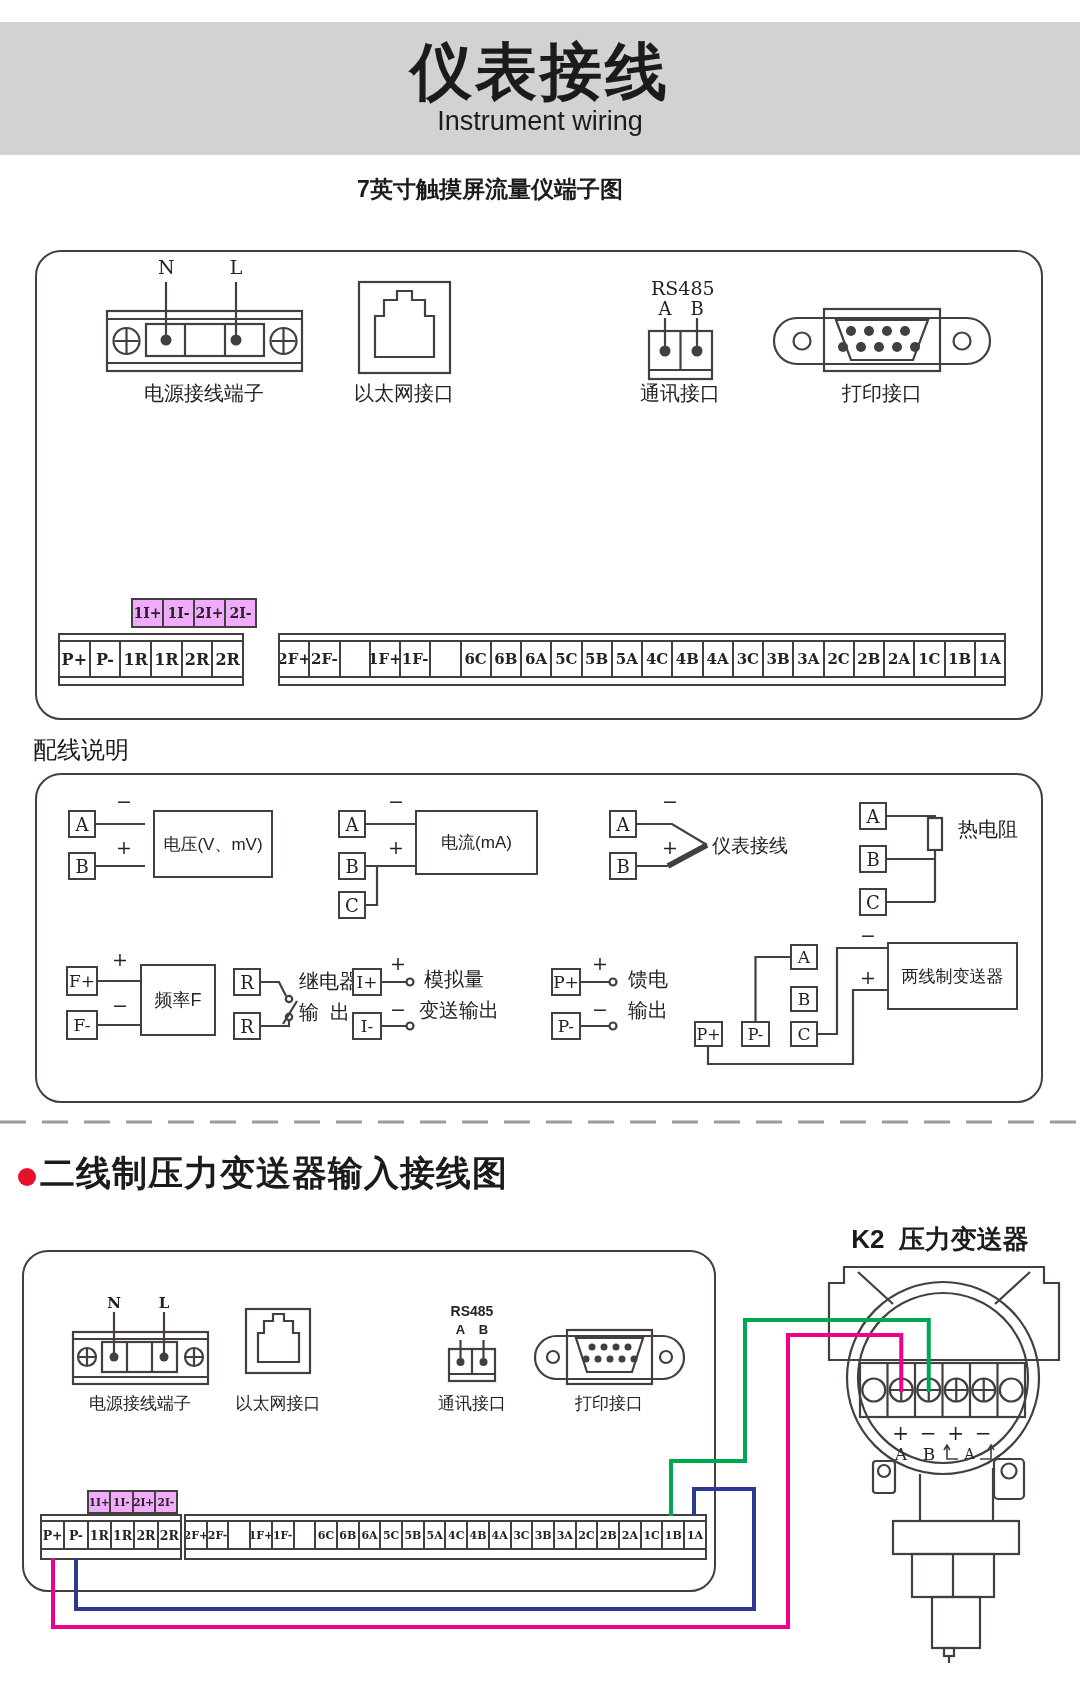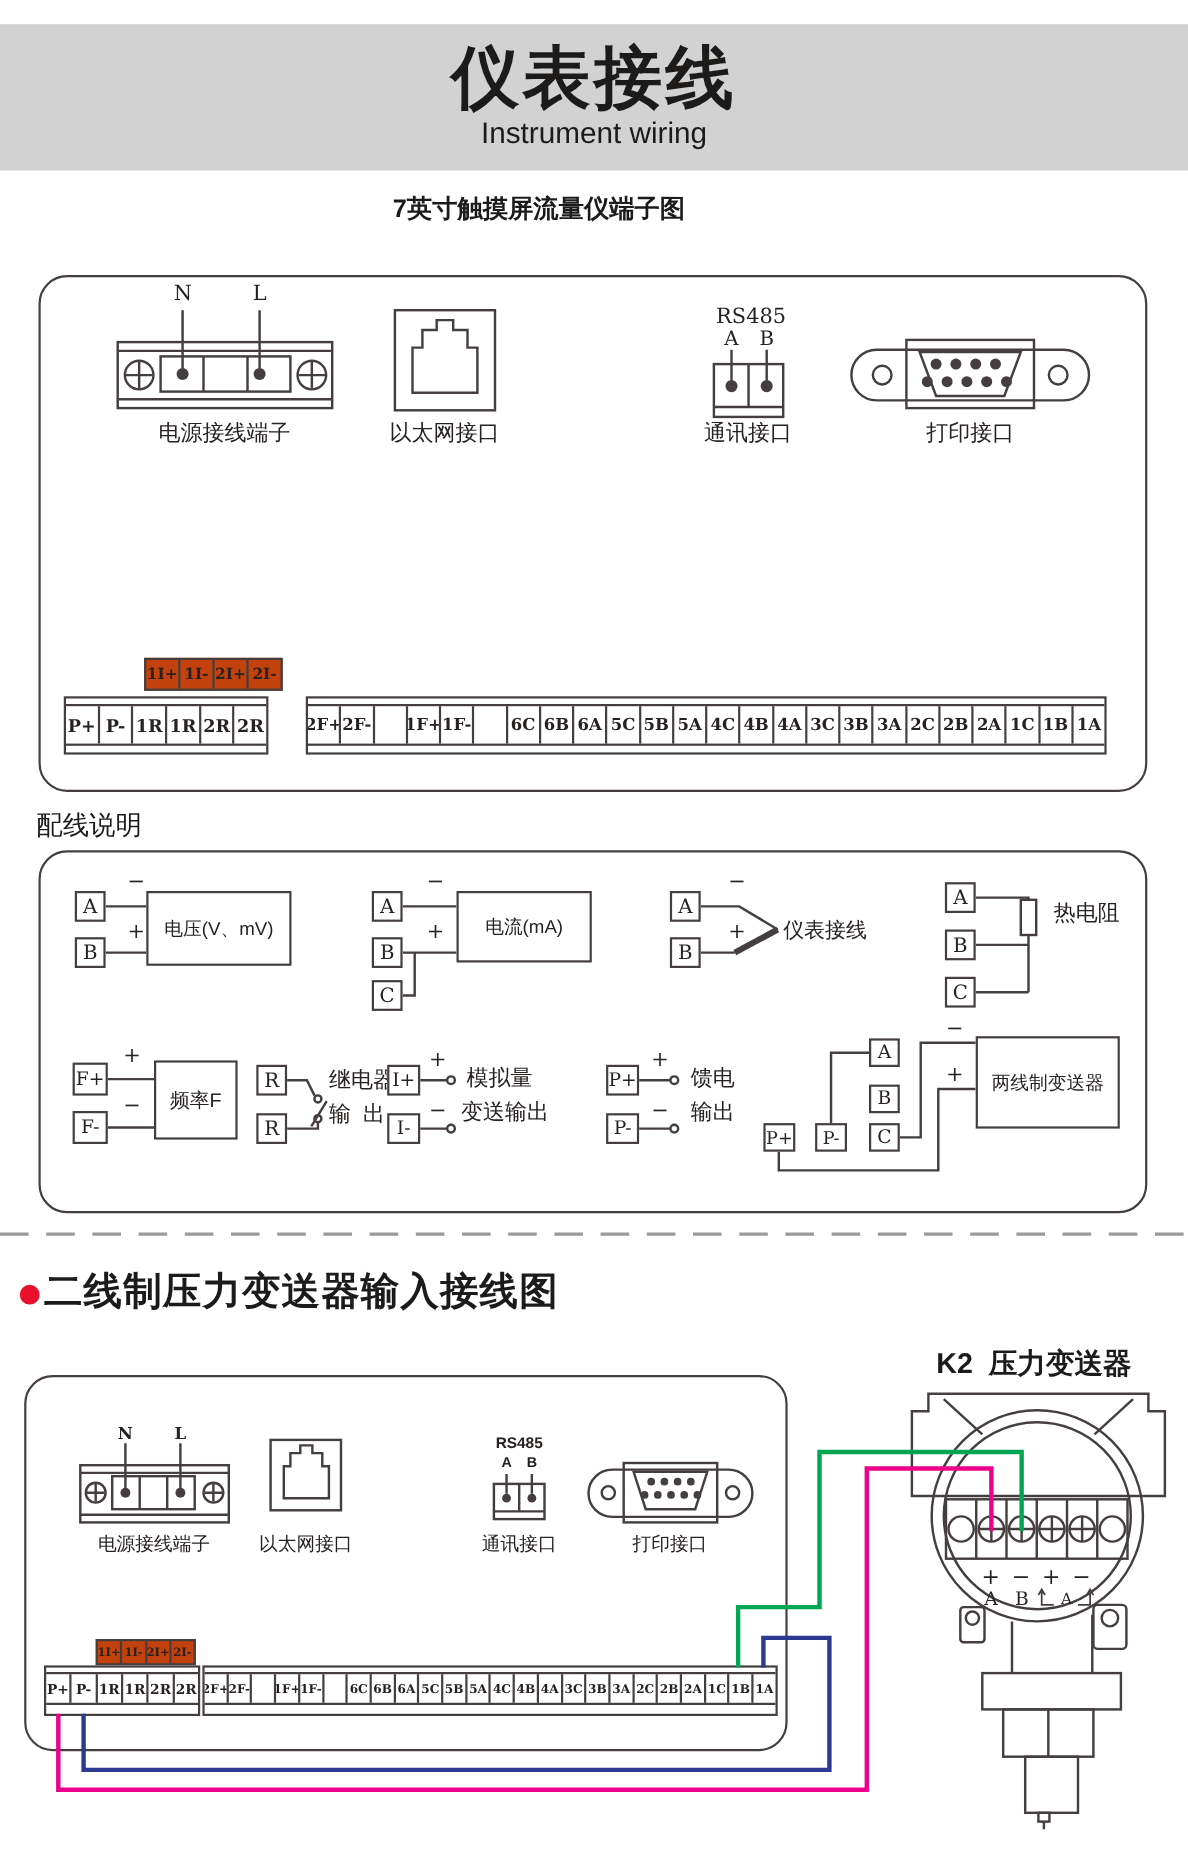--- a/index.html
+++ b/index.html
@@ -34,21 +34,21 @@
   .pin{position:absolute;font-family:"DejaVu Serif",serif;text-align:center;color:#262220;z-index:5}
   .tstrip{position:absolute;border:2px solid var(--ink);display:flex;flex-direction:column;
           background:#fff;box-sizing:border-box;z-index:5}
   .bandT{height:5px;border-bottom:2px solid var(--ink)}
   .bandB{flex:1;border-top:2px solid var(--ink)}
   .cells{display:flex}
   .cell{flex:1;display:flex;align-items:center;justify-content:center;
         border-left:2px solid var(--ink);font-family:"DejaVu Serif",serif;
         font-weight:600;color:#262220;overflow:hidden}
   .cell:first-child{border-left:none}
-  .tsimple{position:absolute;border:2px solid var(--ink);display:flex;background:#c2410c;
+  .tsimple{position:absolute;border:2px solid var(--ink);display:flex;background:#f0abfc;
            box-sizing:border-box;z-index:5}
   .cellbox{position:absolute;box-sizing:border-box;border:2.2px solid var(--ink);background:#fff;
            display:flex;align-items:center;justify-content:center;
            font-family:"DejaVu Serif",serif;font-size:18px;color:#262220;z-index:5}
   .mainbox{position:absolute;box-sizing:border-box;border:2.2px solid var(--ink);background:#fff;
            display:flex;align-items:center;justify-content:center;font-size:17px;
            color:#262220;z-index:5;white-space:nowrap}
   .sign{position:absolute;font-family:"DejaVu Serif",serif;font-size:19px;color:#262220;z-index:6}
   .dlabel{position:absolute;font-size:20px;color:#262220;z-index:5;white-space:pre}
   .k2{left:790px;top:1222px;width:300px;text-align:center;font-size:26px;font-weight:600;
@@ -284,21 +284,21 @@
     </div>
   <div class="bandB"></div>
 </div>
 
 <div class="abs sec2t">配线说明</div>
 
 <div class="cellbox" style="left:68px;top:810px;width:28px;height:28px">A</div>
 <div class="cellbox" style="left:68px;top:852px;width:28px;height:28px">B</div>
 <span class="sign" style="left:116px;top:790px">−</span>
 <span class="sign" style="left:116px;top:836px">+</span>
-<div class="mainbox" style="left:133px;top:810px;width:132px;height:68px">电压(V、mV)</div>
+<div class="mainbox" style="left:153px;top:810px;width:120px;height:68px">电压(V、mV)</div>
 
 <div class="cellbox" style="left:338px;top:810px;width:28px;height:28px">A</div>
 <div class="cellbox" style="left:338px;top:852px;width:28px;height:28px">B</div>
 <div class="cellbox" style="left:338px;top:891px;width:28px;height:28px">C</div>
 <span class="sign" style="left:388px;top:790px">−</span>
 <span class="sign" style="left:388px;top:836px">+</span>
 <div class="mainbox" style="left:415px;top:810px;width:123px;height:65px">电流(mA)</div>
 
 <div class="cellbox" style="left:609px;top:810px;width:28px;height:28px">A</div>
 <div class="cellbox" style="left:609px;top:852px;width:28px;height:28px">B</div>
@@ -336,21 +336,21 @@
 <span class="dlabel" style="left:628px;top:966px">馈电</span>
 <span class="dlabel" style="left:628px;top:997px">输出</span>
 
 <div class="cellbox" style="left:790px;top:944px;width:28px;height:26px;font-size:17px">A</div>
 <div class="cellbox" style="left:790px;top:986px;width:28px;height:26px;font-size:17px">B</div>
 <div class="cellbox" style="left:790px;top:1021px;width:28px;height:26px;font-size:17px">C</div>
 <div class="cellbox" style="left:694px;top:1021px;width:29px;height:26px;font-size:16px">P+</div>
 <div class="cellbox" style="left:741px;top:1021px;width:29px;height:26px;font-size:16px">P-</div>
 <span class="sign" style="left:860px;top:924px">−</span>
 <span class="sign" style="left:860px;top:966px">+</span>
-<div class="mainbox" style="left:887px;top:942px;width:131px;height:84px">两线制变送器</div>
+<div class="mainbox" style="left:887px;top:942px;width:131px;height:68px">两线制变送器</div>
 
 <span class="abs bullet"></span>
 <div class="abs sec3t">二线制压力变送器输入接线图</div>
 
 <span class="pin" style="left:107px;top:1294px;width:14px;font-size:15px;font-weight:600">N</span>
 <span class="pin" style="left:157px;top:1294px;width:14px;font-size:15px;font-weight:600">L</span>
 <span class="pin" style="left:446px;top:1303px;width:52px;font-size:14px;font-weight:700;font-family:'Liberation Sans',sans-serif">RS485</span>
 <span class="pin" style="left:453px;top:1322px;width:15px;font-size:13px;font-weight:700;font-family:'Liberation Sans',sans-serif">A</span>
 <span class="pin" style="left:476px;top:1322px;width:15px;font-size:13px;font-weight:700;font-family:'Liberation Sans',sans-serif">B</span>
 <div class="clabel sm" style="left:70px;top:1392px;width:140px">电源接线端子</div>

